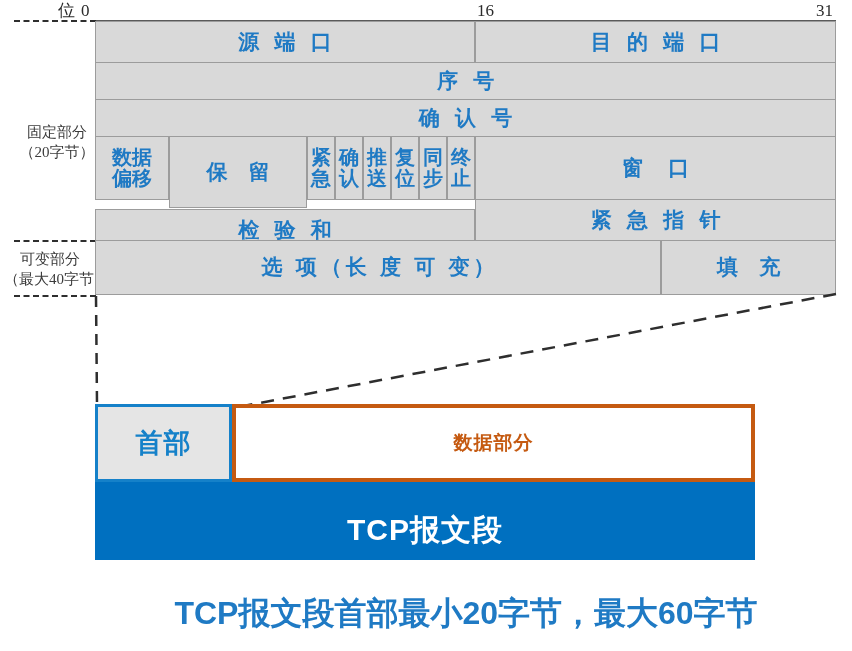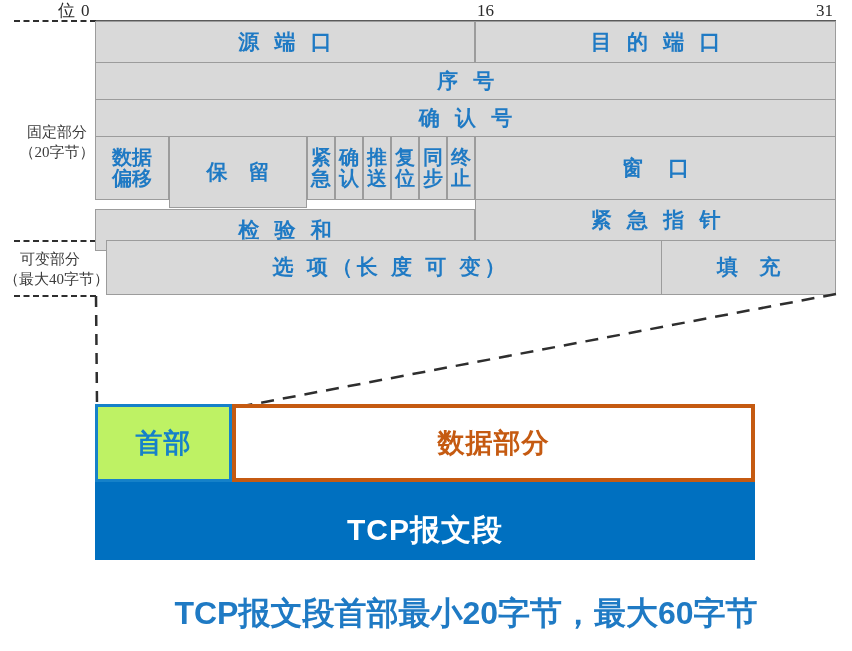--- a/index.html
+++ b/index.html
@@ -85,21 +85,21 @@
     pointer-events: none;
   }
 
   
   #seg-blue-bar {
     position: absolute;
     background: #0070c0;
   }
   #seg-head-box {
     position: absolute;
-    background: #bef264;
+    background: #e5e5e5;
     border: 3px solid #1581c9;
     box-sizing: border-box;
     display: flex;
     align-items: center;
     justify-content: center;
     text-align: center;
   }
   #seg-head-box .txt {
     color: #1581c9;
     font-size: 27px;
@@ -110,21 +110,21 @@
     position: absolute;
     background: #ffffff;
     border: 4px solid #c55a11;
     box-sizing: border-box;
     display: flex;
     align-items: center;
     justify-content: center;
   }
   #seg-data-box .txt {
     color: #c55a11;
-    font-size: 27px;
+    font-size: 19px;
     font-weight: bold;
     letter-spacing: 1px;
   }
   #seg-bar-label {
     position: absolute;
     width: 100%;
     text-align: center;
     color: #ffffff;
     font-size: 30px;
     font-weight: bold;
@@ -206,21 +206,21 @@
   <div class="hdr-cell stack" style="left:447px; top:136px; width:28px; height:64px;">
     <span class="ln">终</span>
     <span class="ln">止</span>
   </div>
 
   <div class="hdr-cell" style="left:475px; top:136px; width:361px; height:64px; letter-spacing:10px; text-indent:10px;">窗  口</div>
 
   <div class="hdr-cell" style="left:95px; top:199px; width:380px; height:42px;margin-top:10px;">检 验 和</div>
   <div class="hdr-cell" style="left:475px; top:199px; width:361px; height:42px;">紧 急 指 针</div>
 
-  <div class="hdr-cell" style="left:95px; top:240px; width:566px; height:55px; letter-spacing:4px; text-indent:4px;margin-left:11px;">选  项（长 度 可 变）</div>
+  <div class="hdr-cell" style="left:95px; top:240px; width:566px; height:55px; letter-spacing:4px; text-indent:4px;">选  项（长 度 可 变）</div>
   <div class="hdr-cell" style="left:661px; top:240px; width:175px; height:55px; letter-spacing:8px; text-indent:8px;">填  充</div>
 
   <svg class="overlay" viewBox="0 0 852 651" xmlns="http://www.w3.org/2000/svg">
     <line x1="96" y1="296" x2="97" y2="404" stroke="#2e2e2e" stroke-width="2.5" stroke-dasharray="11,8"></line>
     <line x1="836" y1="294" x2="233" y2="408" stroke="#2e2e2e" stroke-width="2.5" stroke-dasharray="13,9"></line>
   </svg>
 
   <div id="seg-blue-bar" style="left:95px; top:404px; width:660px; height:156px;">
     <div id="seg-bar-label" style="top:106px;">TCP报文段</div>
   </div>

